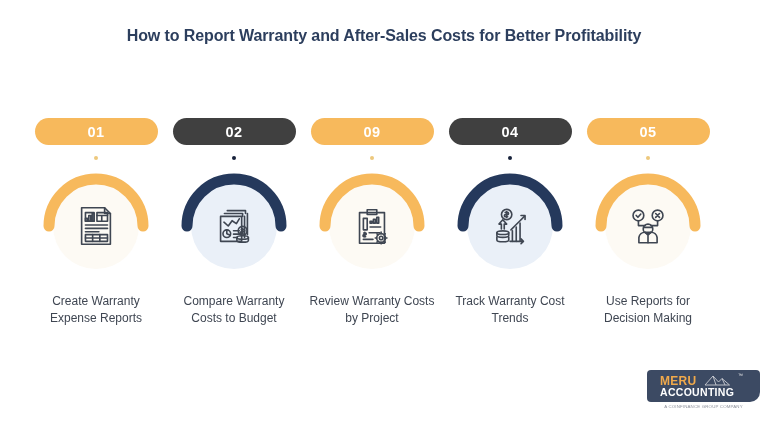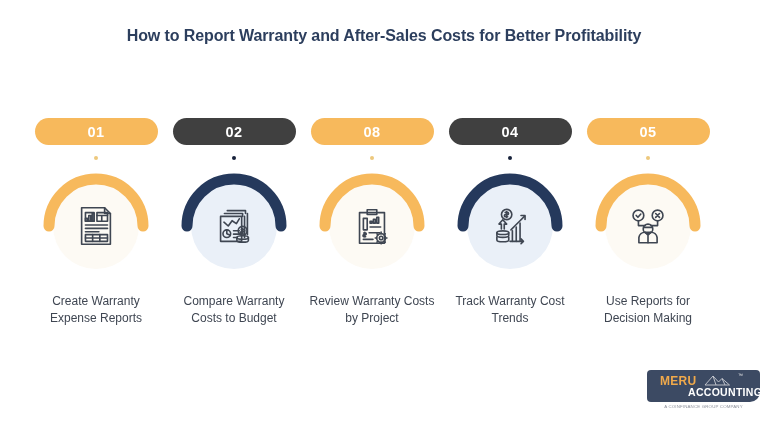--- a/index.html
+++ b/index.html
@@ -137,21 +137,20 @@
     color: #e8e8ea;
     font-size: 5px;
   }
   .logo-accounting {
     position: absolute;
     left: 13px; top: 16px;
     color: #ffffff;
     font-size: 10.5px;
     font-weight: bold;
     letter-spacing: 0.3px;
-    margin-left: 28px;
   }
   .logo-tagline {
     position: absolute;
     left: 0; top: 34px;
     width: 113px;
     text-align: center;
     color: #8e929c;
     font-size: 4.4px;
     letter-spacing: 0.15px;
     white-space: nowrap;
@@ -216,21 +215,21 @@
             <path d="M33 26.6 v4.8 M31.6 27.6 h2.4 a1.2 1.2 0 0 1 0 2.4 h-2.4 a1.2 1.2 0 0 0 0 2.4 h2.4"></path>
             <ellipse cx="33" cy="36" rx="6" ry="1.8"></ellipse>
             <path d="M27 36 v3 c0 1 2.7 1.8 6 1.8 s6-.8 6-1.8 v-3"></path>
           </g>
         </svg>
       </div>
       <div class="caption">Compare Warranty Costs to Budget</div>
     </div>
 
     <div class="step">
-      <div class="pill orange">08</div>
+      <div class="pill orange">09</div>
       <div class="dot-wrap">
         <div class="dot orange"></div>
       </div>
       <div class="circle-wrap">
         <div class="circle-fill orange"></div>
         <svg class="arc" viewBox="0 0 110 110">
           <path d="M8 55 A47 47 0 0 1 102 55" fill="none" stroke="#f7b95c" stroke-width="11" stroke-linecap="round"></path>
         </svg>
         <svg class="icon-svg" viewBox="0 0 48 48">
           <g fill="none" stroke="#3f4652" stroke-width="1.7" stroke-linejoin="round" stroke-linecap="round">

